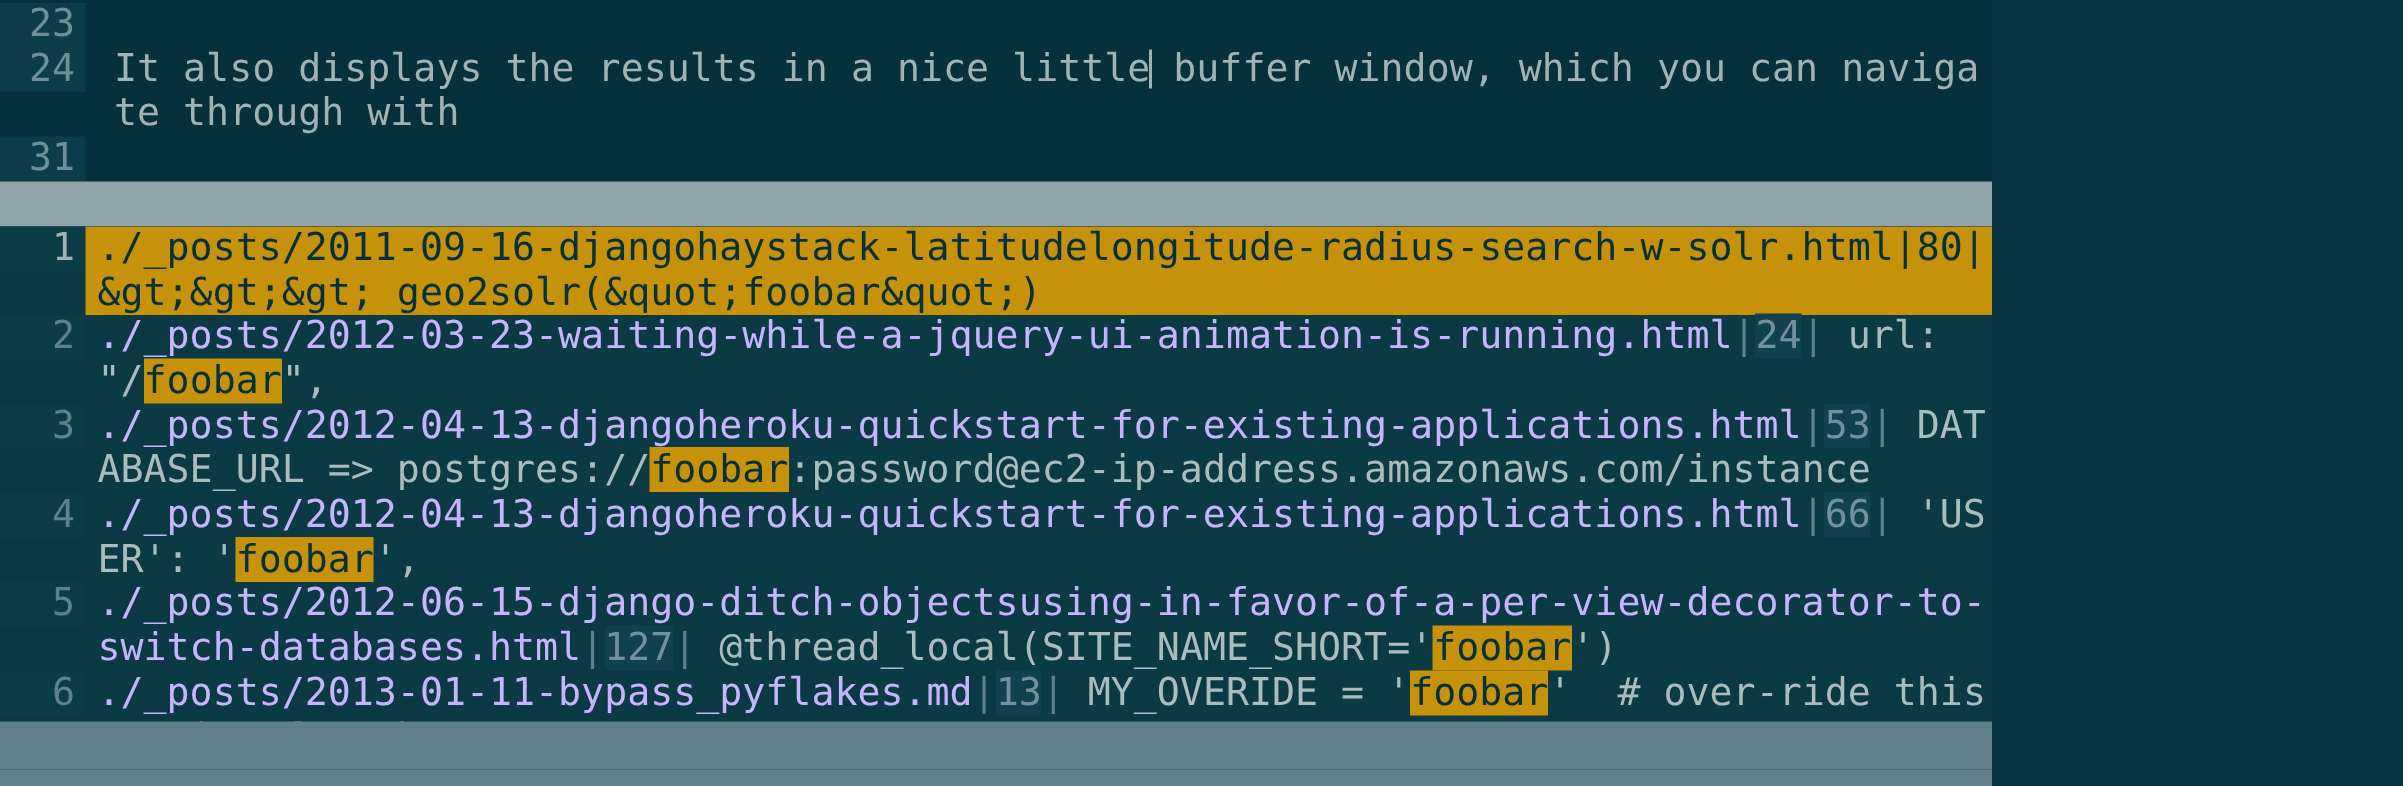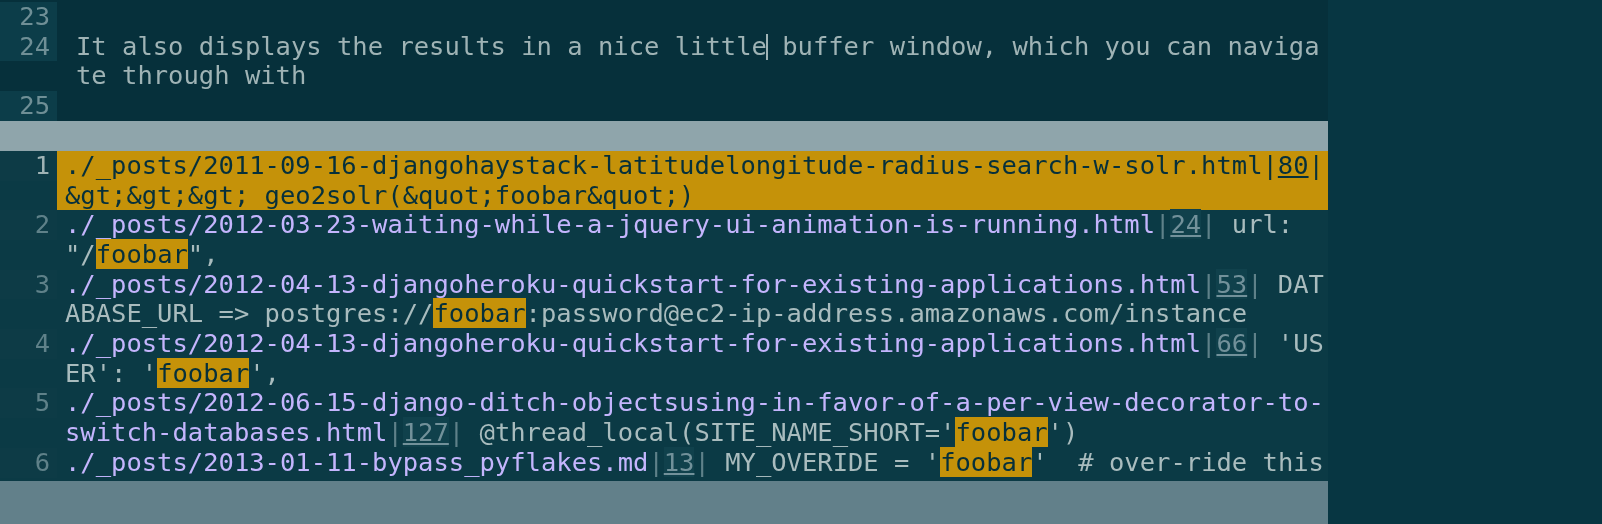--- a/index.html
+++ b/index.html
@@ -84,21 +84,21 @@
   
   .qf-pane {
     background: #0b3a45;
     flex: 1 1 auto;
   }
   .qf-pane .gutter { background: #0d3b46; color: #5f8189; }
   .qf-pane .content { padding-left: 8px; color: #9fb3b5; }
 
   .qf-file  { color: #c4b5fd; }
   .qf-sep   { color: #5f8189; }
-  .qf-lnum  { color: #72919a; background: #10414c; text-decoration: underline; }
+  .qf-lnum  { color: #72919a; background: #10414c; }
   .qf-text  { color: #a9bcbe; }
 
   .match    { background: #c59209; color: #06303b; margin-top: 30px; }
 
   
   .vline.cursorline .content {
     background: #c59209;
     color: #06303b;
   }
   .vline.cursorline .content .qf-file,
@@ -134,21 +134,21 @@
       <span class="gutter">23</span>
       <span class="content"></span>
     </div>
 
     <div class="vline">
       <span class="gutter">24</span>
       <span class="content"><span>It also displays the results in a nice little</span><span class="caret"></span><span> buffer window, which you can navigate through with</span><br></span>
     </div>
 
     <div class="vline">
-      <span class="gutter">25</span>
+      <span class="gutter">31</span>
       <span class="content"></span>
     </div>
 
 
   </div>
 
   <div class="statusline">
     
   </div>
 

